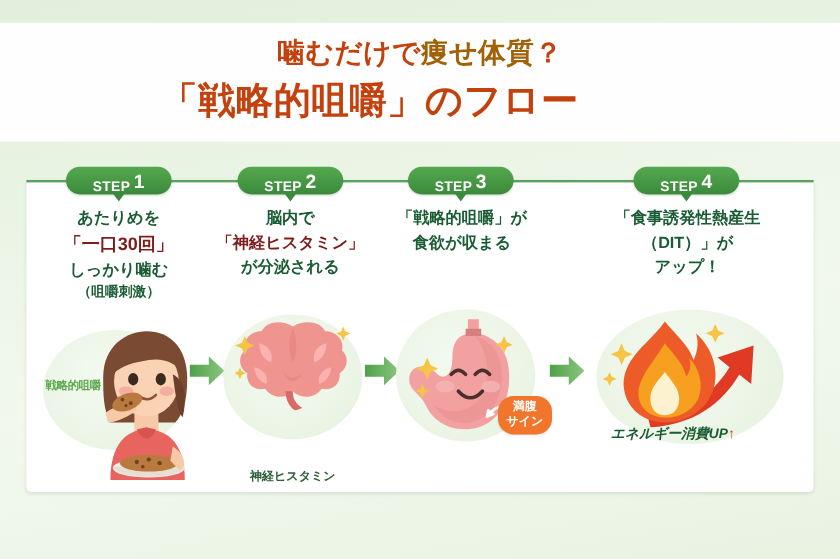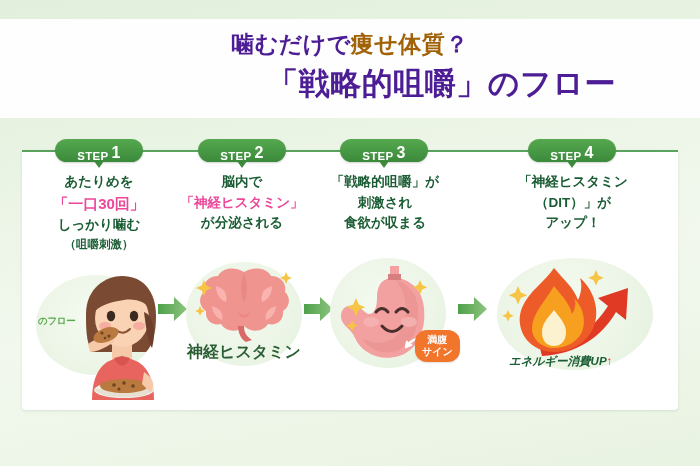--- a/index.html
+++ b/index.html
@@ -18,21 +18,21 @@
   .title-line1{
     position:absolute; left:0; top:10px; width:700px; text-align:center;
     font-size:23px; font-weight:bold; letter-spacing:.5px;
     white-space:nowrap;
   }
   .title-line2{
     position:absolute; left:0; top:44px; width:616px; text-align:center;
     font-size:31px; font-weight:bold; letter-spacing:.5px;
     white-space:nowrap;
   }
-  .tg{ color:#4c1d95;text-align:right; }
+  .tg{ color:#c2410c; }
   .to{ color:#a16207; }
 
   
   #flow-card{
     position:absolute; left:22px; top:150px; width:656px; height:260px;
     background:#fff; border-radius:4px;
     box-shadow:0 1px 3px rgba(60,90,60,.13);
   }
 
   
@@ -58,36 +58,36 @@
     width:0; height:0; border-left:5px solid transparent;
     border-right:5px solid transparent; border-top:7px solid #3b8a3c;
   }
 
   
   .col{ position:absolute; top:172px; width:160px; }
   .col .headline{
     text-align:center; font-size:13.5px; font-weight:bold;
     color:#1a5c33; line-height:1.52; white-space:nowrap;
   }
-  .col .headline .to{ color:#ec4899; }
+  .col .headline .to{ color:#7f1d1d; }
   .col .headline .small{ font-size:11.5px; }
   .col .headline .big{ font-size:15px; }
 
   
   .blob{
     position:absolute; border-radius:50%;
     background:radial-gradient(circle at 45% 40%,#f4faf0 0%,#eaf4e4 70%,#e4f0dc 100%);
   }
 
   
   .fat-arrow{ position:absolute; width:30px; height:26px; }
 
   .cap{
-    position:absolute; text-align:center; font-size:16px;
-    font-weight:bold; color:#2b5d35; white-space:nowrap; width:100%;
+    position:absolute; text-align:center; font-size:10px;
+    font-weight:bold; color:#2b5d35; white-space:nowrap; width:100%;margin-top:48px;
   }
 
   .kamikami{
     position:absolute; font-size:9.5px; font-weight:bold; color:#5aa84d;
     white-space:nowrap; letter-spacing:-.3px;
   }
 
   .badge-orange{
     position:absolute; background:#f2752c; color:#fff;
     border-radius:13px; font-size:10px; font-weight:bold;
@@ -132,21 +132,21 @@
 <div class="col" style="left:19px;">
   <div class="headline">
     <div>あたりめを</div>
     <div class="to big">「一口30回」</div>
     <div>しっかり噛む</div>
     <div class="small">（咀嚼刺激）</div>
   </div>
 </div>
 
 <div class="blob" style="left:36px; top:275px; width:120px; height:100px;"></div>
-<div class="kamikami" style="left:38px; top:315px;">のフロー</div>
+<div class="kamikami" style="left:38px; top:315px;">戦略的咀嚼</div>
 <svg style="position:absolute; left:58px; top:272px;" width="110" height="130" viewBox="0 0 110 130">
 
   <path d="M28 42 C28 16 48 4 64 4 C84 4 98 18 98 44 C98 62 94 74 88 80 L34 80 C28 70 28 56 28 42 Z" fill="#7b4a33"></path>
 
   <path d="M54 68 h20 v22 h-20 z" fill="#f6c9a8"></path>
 
   <path d="M34 128 C34 100 46 86 64 86 C84 86 96 100 96 128 Z" fill="#e8655f"></path>
   <path d="M56 86 C60 96 68 96 72 86 L64 84 Z" fill="#d9534f"></path>
 
   <ellipse cx="64" cy="46" rx="27" ry="29" fill="#f9d3b4"></ellipse>
@@ -226,21 +226,20 @@
     <stop offset="0" stop-color="#4fa04a"></stop>
         <stop offset="1" stop-color="#8cc57f"></stop>
   </linearGradient>
     </defs>
   <path d="M0 8 h16 V1 l13 12 -13 12 V18 H0 Z" fill="url(#ag2)"></path>
 </svg>
 
 <div class="col" style="left:305px;">
   <div class="headline">
     <div>「戦略的咀嚼」が</div>
-    <div>刺激され</div>
     <div>食欲が収まる</div>
   </div>
 </div>
 
 <div class="blob" style="left:330px; top:258px; width:116px; height:110px;"></div>
 <svg style="position:absolute; left:338px; top:262px;" width="100" height="104" viewBox="0 0 100 104">
   <path d="M52 4 h9 v12 c0 0 20 4 24 24 c5 24 -4 48 -24 54 c-20 6 -38 -4 -44 -18
            c-4 -10 -14 -12 -14 -22 c0 -8 7 -12 14 -10 c8 2 10 8 14 8 c6 0 8 -8 8 -16
            c0 -12 4 -18 13 -20 Z" fill="#f2a0a0"></path>
   <path d="M58 18 c0 0 18 5 21 23 c4 22 -4 43 -22 48 c-14 4 -27 -2 -33 -13
@@ -253,38 +252,38 @@
   <path d="M44 64 q10 11 20 0" stroke="#4a2f2c" stroke-width="3" fill="none" stroke-linecap="round"></path>
   <g fill="#f6c545">
     <path d="M14 36 l2.8 6.4 6.4 2.8 -6.4 2.8 -2.8 6.4 -2.8 -6.4 -6.4 -2.8 6.4 -2.8 Z" transform="translate(4,0)"></path>
     <path d="M76 16 l2.2 5 5 2.2 -5 2.2 -2.2 5 -2.2 -5 -5 -2.2 5 -2.2 Z" transform="translate(6,2)"></path>
     <path d="M8 56 l1.8 4 4 1.8 -4 1.8 -1.8 4 -1.8 -4 -4 -1.8 4 -1.8 Z" transform="translate(6,2)"></path>
   </g>
 </svg>
 <svg style="position:absolute; left:404px; top:336px;" width="20" height="14" viewBox="0 0 20 14">
   <path d="M19 2 C12 2 6 5 2 11 M2 11 L7 9 M2 11 L3 6" stroke="#fff" stroke-width="2.4" fill="none" stroke-linecap="round"></path>
 </svg>
-<div class="badge-orange" style="left:415px; top:330px;border-radius:12px;">
+<div class="badge-orange" style="left:415px; top:330px;">
   <div>満腹</div>
   <div>サイン</div>
 </div>
 
 <svg class="fat-arrow" style="left:458px; top:296px;" viewBox="0 0 30 26">
   <defs>
       <linearGradient id="ag3" x1="0" y1="0" x2="1" y2="0">
     <stop offset="0" stop-color="#4fa04a"></stop>
         <stop offset="1" stop-color="#8cc57f"></stop>
   </linearGradient>
     </defs>
   <path d="M0 8 h16 V1 l13 12 -13 12 V18 H0 Z" fill="url(#ag3)"></path>
 </svg>
 
 <div class="col" style="left:467px; width:212px;">
   <div class="headline">
-    <div>「神経ヒスタミン</div>
+    <div>「食事誘発性熱産生</div>
     <div>（DIT）」が</div>
     <div>アップ！</div>
   </div>
 </div>
 
 <div class="blob" style="left:497px; top:258px; width:156px; height:112px;"></div>
 <svg style="position:absolute; left:502px; top:262px;" width="150" height="100" viewBox="0 0 150 100">
 
   <path d="M38 86 C70 84 92 66 106 44 L96 36 L126 26 L124 58 L114 50
            C100 74 76 92 40 94 Z" fill="#e03a24"></path>

